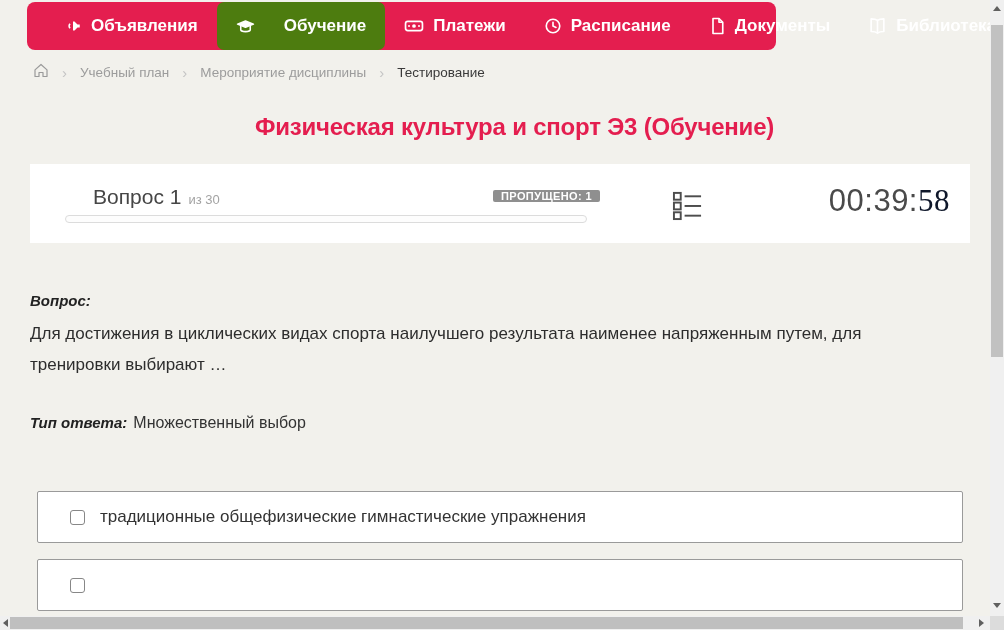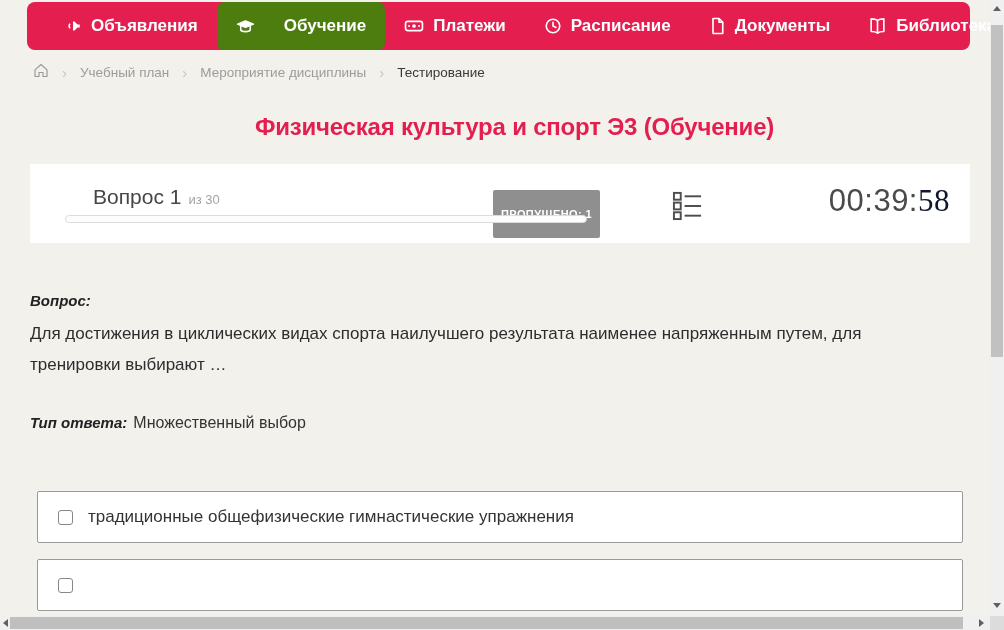--- a/index.html
+++ b/index.html
@@ -5,21 +5,21 @@
   * { margin:0; padding:0; box-sizing:border-box; }
   html,body { width:1004px; height:630px; overflow:hidden; }
   body {
     position:relative;
     background:#f2f1ec;
     font-family:"Liberation Sans","DejaVu Sans",sans-serif;
     color:#333;
   }
   
   .navbar {
-    position:absolute; left:27px; top:2px; width:943px; height:48px;
+    position:absolute; left:27px; top:2px; width:749px; height:48px;
     background:#e41e4f; border-radius:8px;
     display:flex; align-items:center; padding-left:18px;
   }
   .nav-item {
     display:flex; align-items:center; gap:9px;
     height:100%; padding:0 19px;
     color:#fff; font-size:17px; font-weight:bold;
     cursor:pointer; white-space:nowrap; border-radius:7px;
   }
   .nav-item.active { background:#4d7c0f;gap:29px; }
@@ -44,21 +44,21 @@
   .quiz-card {
     position:absolute; left:30px; top:164px; width:940px; height:79px;
     background:#ffffff;
   }
   .q-number-row { position:absolute; left:35px; top:21px; display:flex; align-items:baseline; gap:7px; }
   .q-number { font-size:21px; color:#464646;margin-left:28px; }
   .q-of-total { font-size:13px; color:#a3a3a3; }
   .skipped-badge {
     position:absolute; left:463px; top:26px;
     background:#8f8f8f; color:#fff; font-size:11px; font-weight:bold;
-    padding:18px 8px; border-radius:2px; letter-spacing:0.4px;text-align:center;
+    padding:0 8px; border-radius:2px; letter-spacing:0.4px;text-align:center;
   }
   .progress-track {
     position:absolute; left:35px; top:51px; width:522px; height:8px;
     background:#fdfdfd; border:1px solid #dcdcdc; border-radius:5px;
   }
   .progress-fill { height:100%; width:0%; background:#e41e4f; border-radius:5px; }
   .qlist-icon { position:absolute; left:642px; top:26px; cursor:pointer; }
   .timer {
     position:absolute; right:20px; top:19px;
     font-size:31px; font-weight:300; color:#4a4a4a; letter-spacing:0.5px;
@@ -68,21 +68,21 @@
   .question-block { position:absolute; left:30px; top:292px; width:870px; }
   .q-label { font-size:15px; font-weight:bold; font-style:italic; color:#222; margin-bottom:9px; }
   .q-text { font-size:17px; line-height:31px; color:#2d2d2d; margin-bottom:34px; }
   .answer-type-row { font-size:15px; color:#333; }
   .answer-type-label { font-weight:bold; font-style:italic; color:#222; margin-right:6px; }
   .answer-type-value { font-size:16px; }
   
   .options { position:absolute; left:37px; top:491px; width:926px; }
   .option {
     height:52px; background:#fff; border:1px solid #9a9a9a; border-radius:2px;
-    display:flex; align-items:center; padding-left:20px; gap:15px;
+    display:flex; align-items:center; padding-left:32px; gap:15px;
     margin-bottom:16px; cursor:pointer;
   }
   .option input[type=checkbox] {
     appearance:none; -webkit-appearance:none;
     width:15px; height:15px; border:1px solid #878787; border-radius:3px;
     background:#fff; cursor:pointer; flex:none;
   }
   .option-label { font-size:17px; color:#333; }
   
   .vscrollbar { position:absolute; left:990px; top:0; width:14px; height:616px; background:#f0f0f0; z-index:5; }

